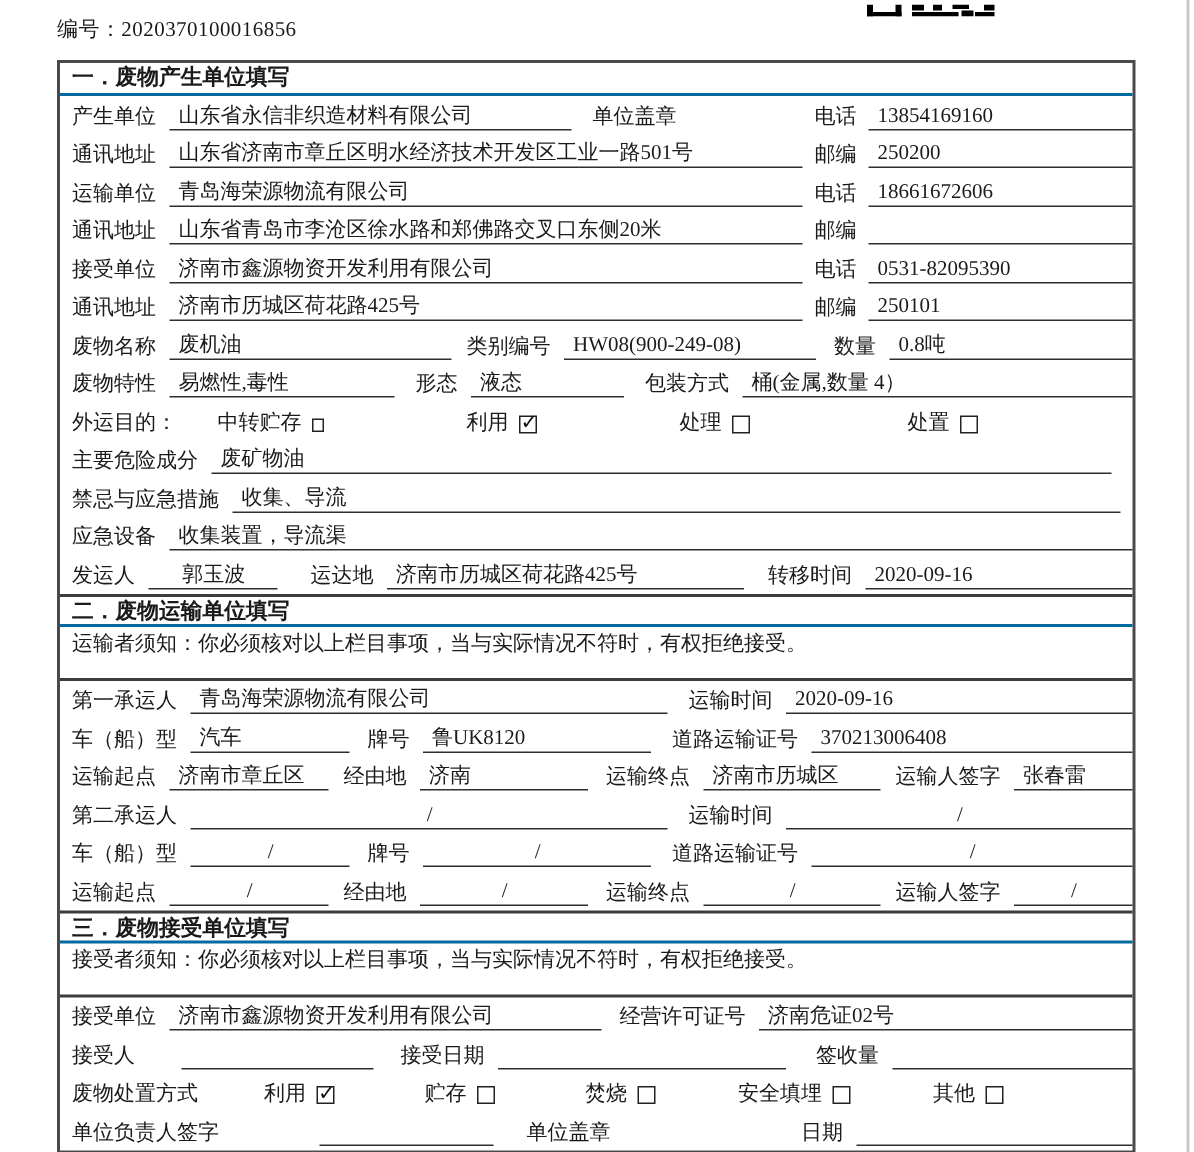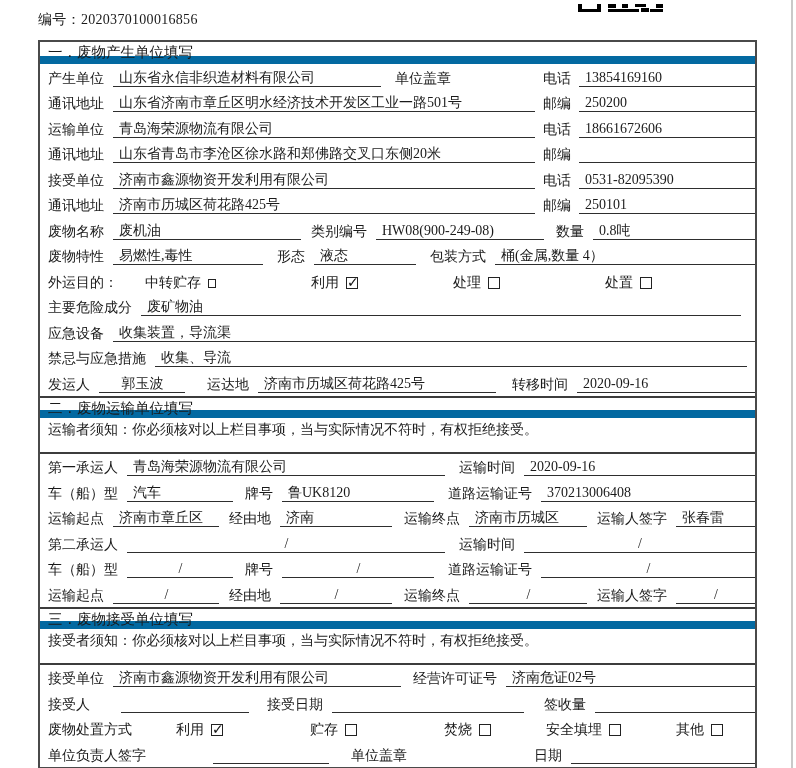--- a/index.html
+++ b/index.html
@@ -28,23 +28,23 @@
     letter-spacing: 1px;
   }
   .qr-frag { position: absolute; left: 578px; top: 0; }
   
   .form-table {
     position: absolute; left: 38px; top: 40px; width: 719px;
     border: 2px solid #4a4a4a; background: #fff;
   }
   .sec-head {
     height: 22px; line-height: 20px; padding-left: 8px;
-    font-weight: 400; font-size: 14.5px;
+    font-weight: 700; font-size: 14.5px;
     font-family: "Liberation Sans", "DejaVu Sans", sans-serif;
-    border-bottom: 8px solid #0369a1;
+    border-bottom: 2px solid #0369a1;
   }
   .sec-head.mid { border-top: 2px solid #3c3c3c; }
   .notice-row {
     height: 36px; line-height: 24px; padding-left: 8px;
     border-bottom: 2px solid #3c3c3c; white-space: nowrap;
   }
   .row {
     display: flex; align-items: flex-end;
     height: 25.5px; padding: 0 0 3px 8px;
   }
@@ -81,21 +81,21 @@
     flex: 0 0 auto;
   }
   .cb.sm { width: 8px; height: 9px; margin-bottom: 3px; }
   .cb.checked::after {
     content: "\2713"; position: absolute; left: 0px; top: -4px;
     font-size: 14px; font-weight: 700; color: #111;
     font-family: "DejaVu Sans", sans-serif;
   }
   .ml18 { margin-left: 18px; } .ml95 { margin-left: 95px; }
   .ml105 { margin-left: 105px; }
-  .ml35 { margin-left: 35px; } .ml55 { margin-left: 55px; } .ml60 { margin-left: 87px; text-align: right; }
+  .ml35 { margin-left: 35px; } .ml55 { margin-left: 55px; } .ml60 { margin-left: 60px; text-align: right; }
   
   .print-time {
     position: absolute; left: 40px; top: 776px; white-space: nowrap;
   }
 </style>
 </head>
 <body>
 
 <div class="page-edge"></div>
 
@@ -224,28 +224,28 @@
       <span class="lbl" style="margin-right:0">处置</span>
       <span class="cb"></span>
     </span>
   </div>
 
   <div class="row" style="padding-right:14px">
     <span class="lbl">主要危险成分</span>
     <span class="u grow">废矿物油</span>
   </div>
 
-  <div class="row">
-    <span class="lbl">应急设备</span>
-    <span class="u grow">收集装置，导流渠</span>
-  </div>
-
   <div class="row" style="padding-right:8px">
     <span class="lbl">禁忌与应急措施</span>
     <span class="u grow">收集、导流</span>
+  </div>
+
+  <div class="row">
+    <span class="lbl">应急设备</span>
+    <span class="u grow">收集装置，导流渠</span>
   </div>
 
   <div class="row">
     <span class="lbl">发运人</span>
     <span class="u w-ship ctr">郭玉波</span>
     <span class="lbl" style="margin-left:22px">运达地</span>
     <span class="u w-dest">济南市历城区荷花路425号</span>
     <span class="lbl" style="margin-left:16px">转移时间</span>
     <span class="u grow">2020-09-16</span>
   </div>

